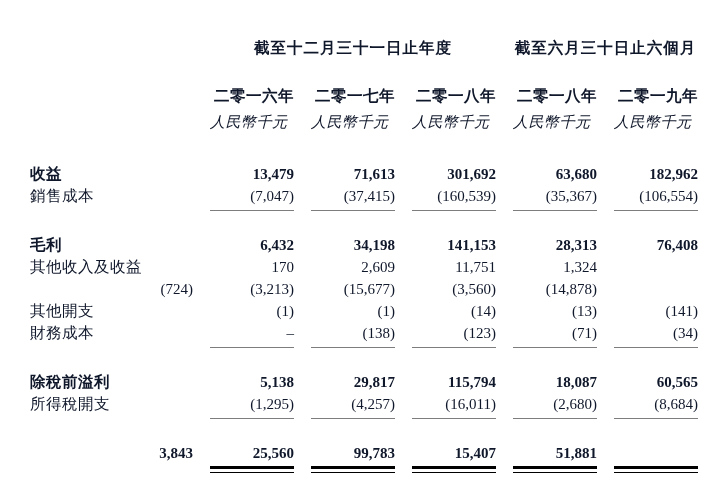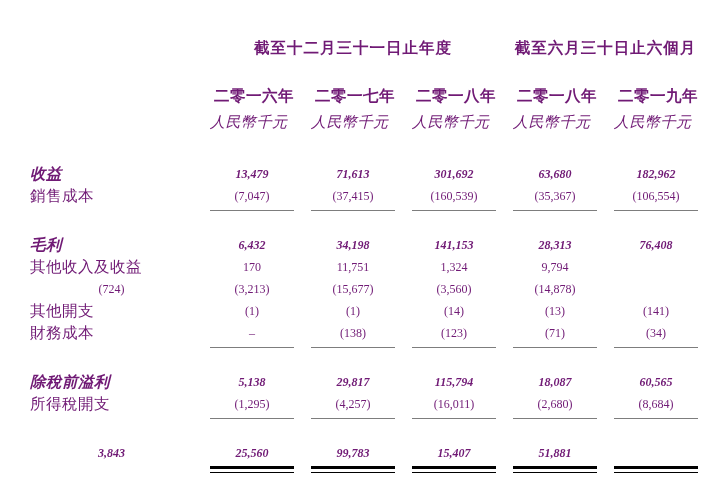--- a/index.html
+++ b/index.html
@@ -2,34 +2,34 @@
 <html><head>
 <meta charset="utf-8">
 <style>
   html,body{margin:0;padding:0;background:#ffffff;}
   .page{
     position:relative;
     width:721px;height:483px;
     box-sizing:border-box;
     padding:36px 0 0 30px;
     background:#ffffff;
-    color:#701a75;
+    color:#0f172a;
     font-family:"Liberation Serif","DejaVu Serif",serif;
     overflow:hidden;
   }
   .row{
     display:grid;
     grid-template-columns:163px repeat(5,84px);
     column-gap:17px;
     align-items:end;
   }
   .cell{white-space:nowrap;}
-  .num{text-align:center;font-size:12px;}
+  .num{text-align:right;font-size:15px;}
   .label{text-align:left;font-size:15.5px;letter-spacing:0.5px;}
-  .bold .num,.bold .label{font-weight:bold;font-style:italic;}
+  .bold .num,.bold .label{font-weight:bold;}
 
   
   .group-row{height:24px;line-height:24px;}
   .group-title{font-weight:bold;font-size:15.5px;text-align:center;letter-spacing:1px;}
   .g1{grid-column:2 / span 3;}
   .g2{grid-column:5 / span 2;}
   .year-row{height:26px;line-height:26px;margin-top:23px;}
   .year-cell{font-weight:bold;font-size:15.5px;text-align:right;letter-spacing:0.5px;}
   .unit-row{height:26px;line-height:26px;}
   .unit-cell{font-style:italic;font-size:15px;letter-spacing:0.5px;}
@@ -113,23 +113,23 @@
       <div class="cell label">毛利</div>
       <div class="cell num">6,432</div>
       <div class="cell num">34,198</div>
       <div class="cell num">141,153</div>
       <div class="cell num">28,313</div>
       <div class="cell num">76,408</div>
     </div>
       <div class="row body-row">
       <div class="cell label">其他收入及收益</div>
       <div class="cell num">170</div>
+      <div class="cell num">2,609</div>
       <div class="cell num">11,751</div>
       <div class="cell num">1,324</div>
-      <div class="cell num">9,794</div>
     </div>
       <div class="row body-row">
       <div class="cell num">(724)</div>
       <div class="cell num">(3,213)</div>
       <div class="cell num">(15,677)</div>
       <div class="cell num">(3,560)</div>
       <div class="cell num">(14,878)</div>
     </div>
       <div class="row body-row">
       <div class="cell label">其他開支</div>

